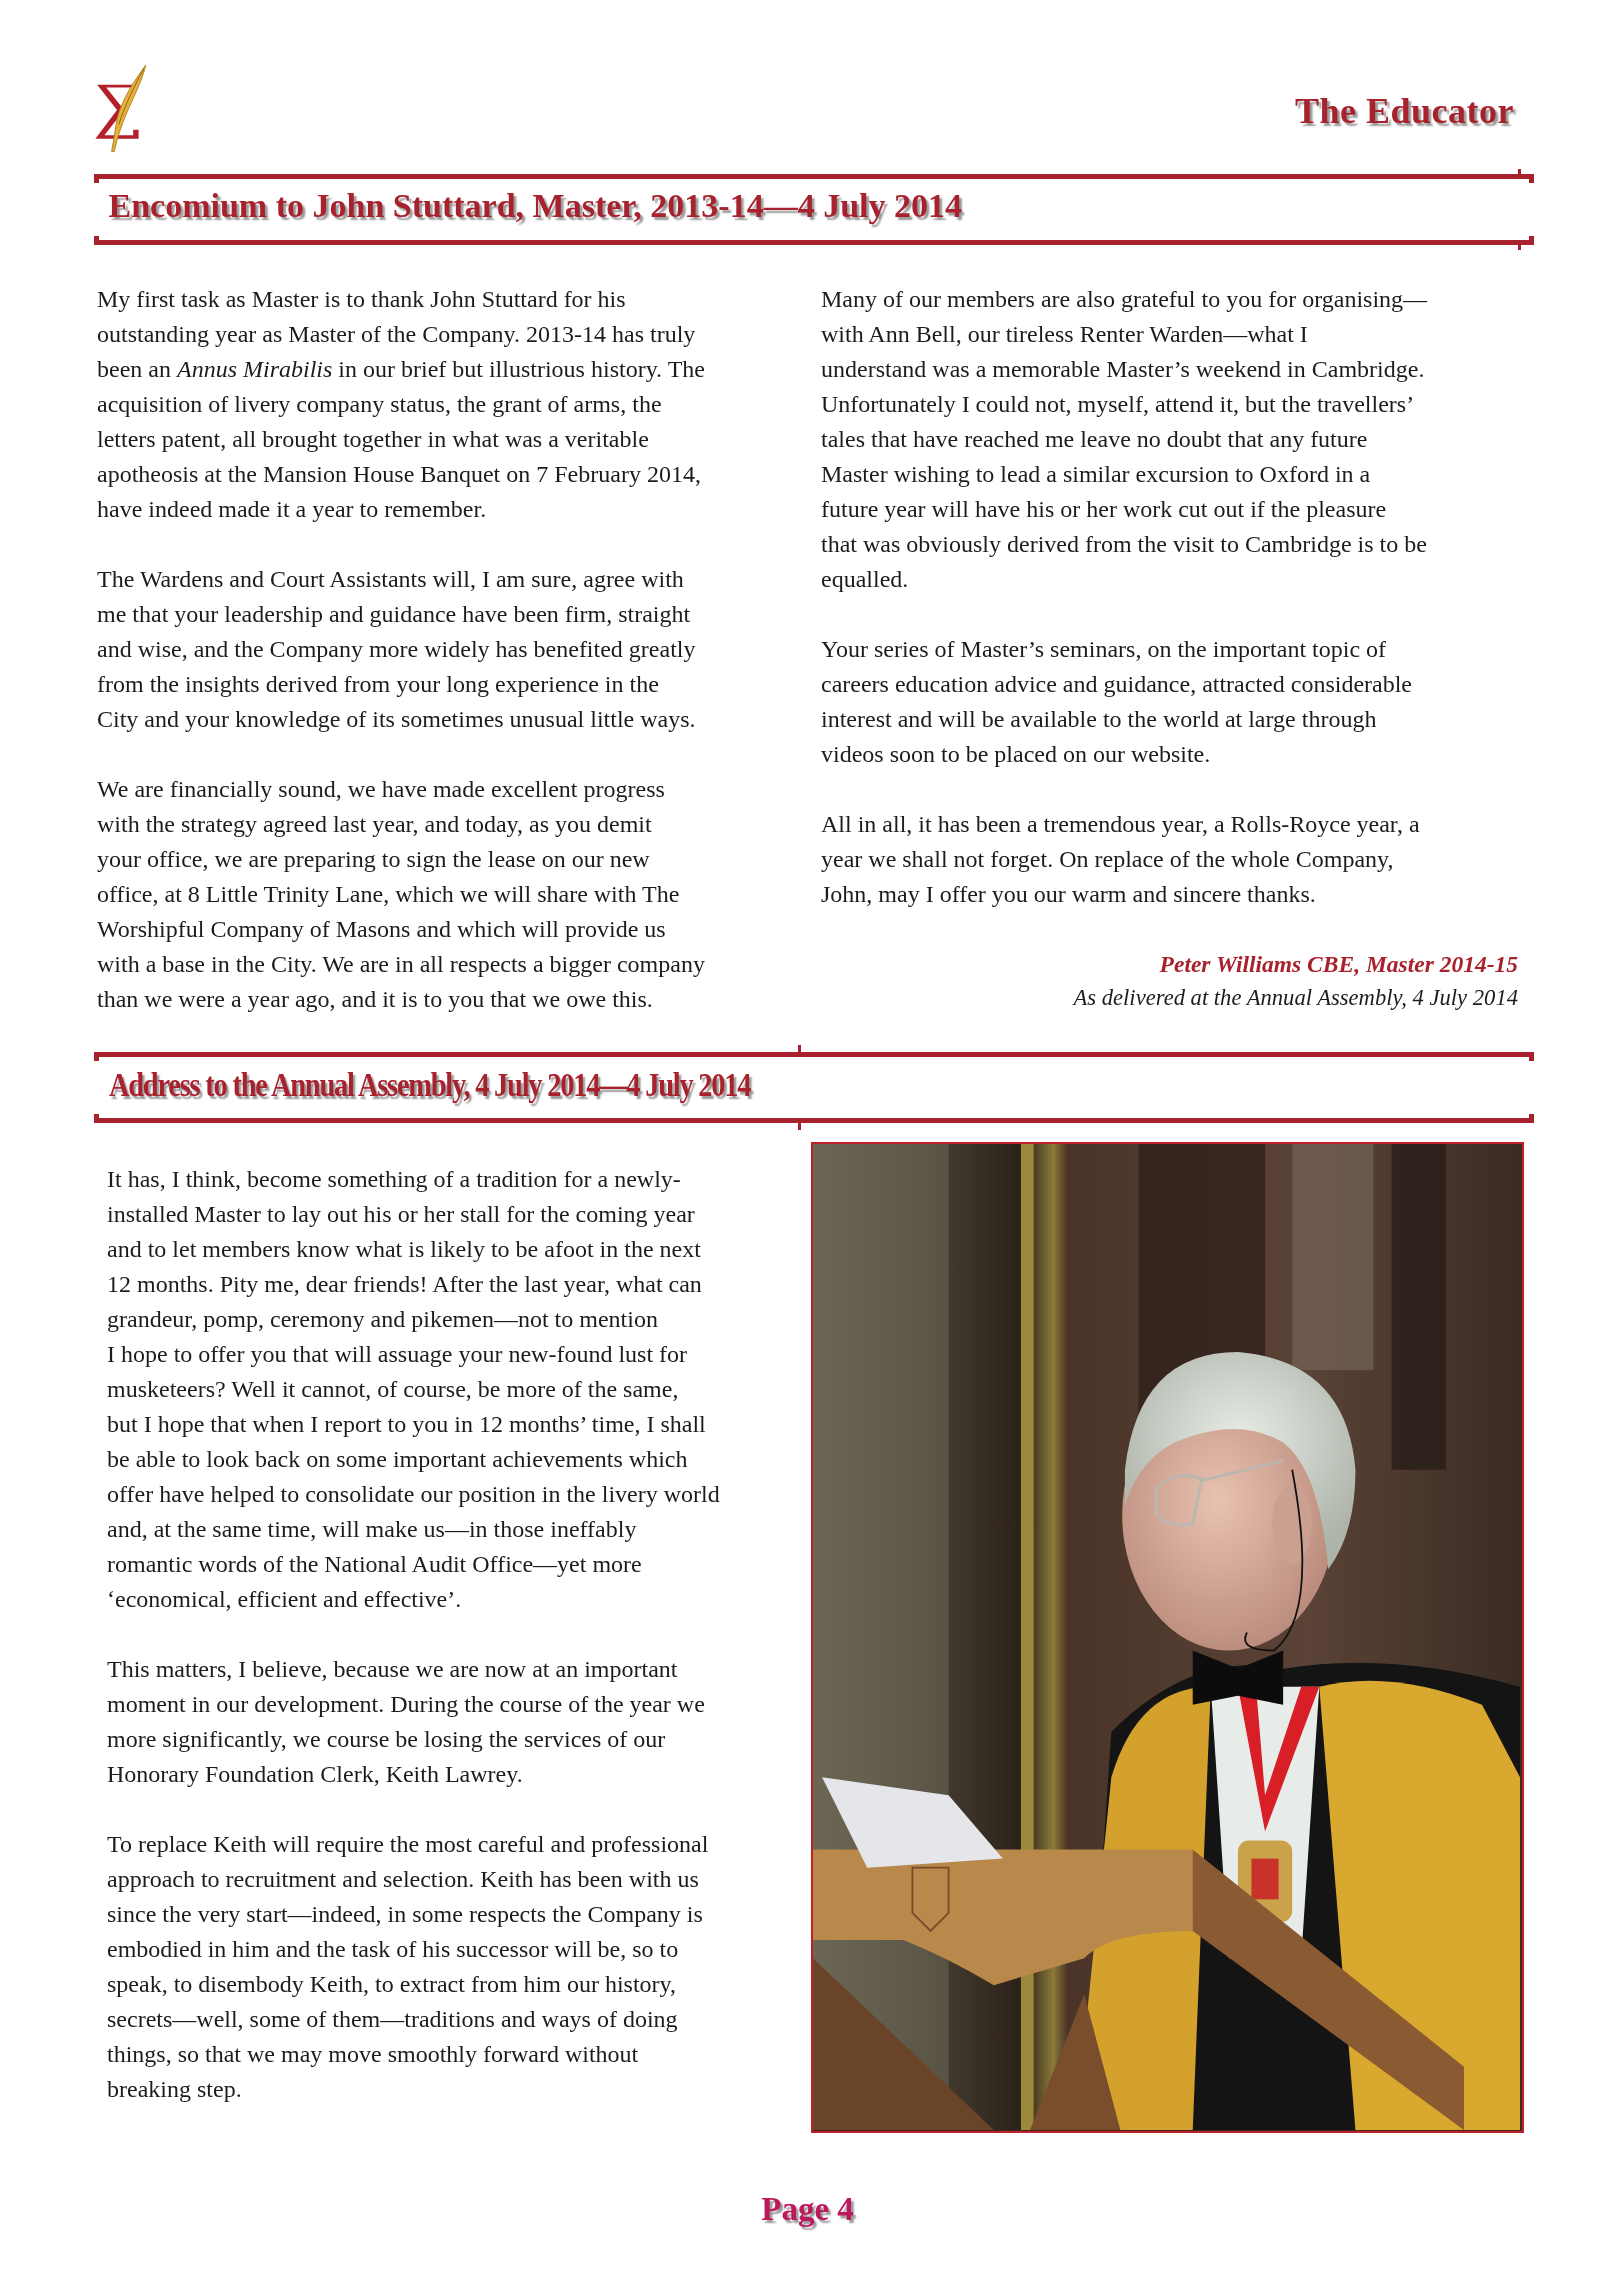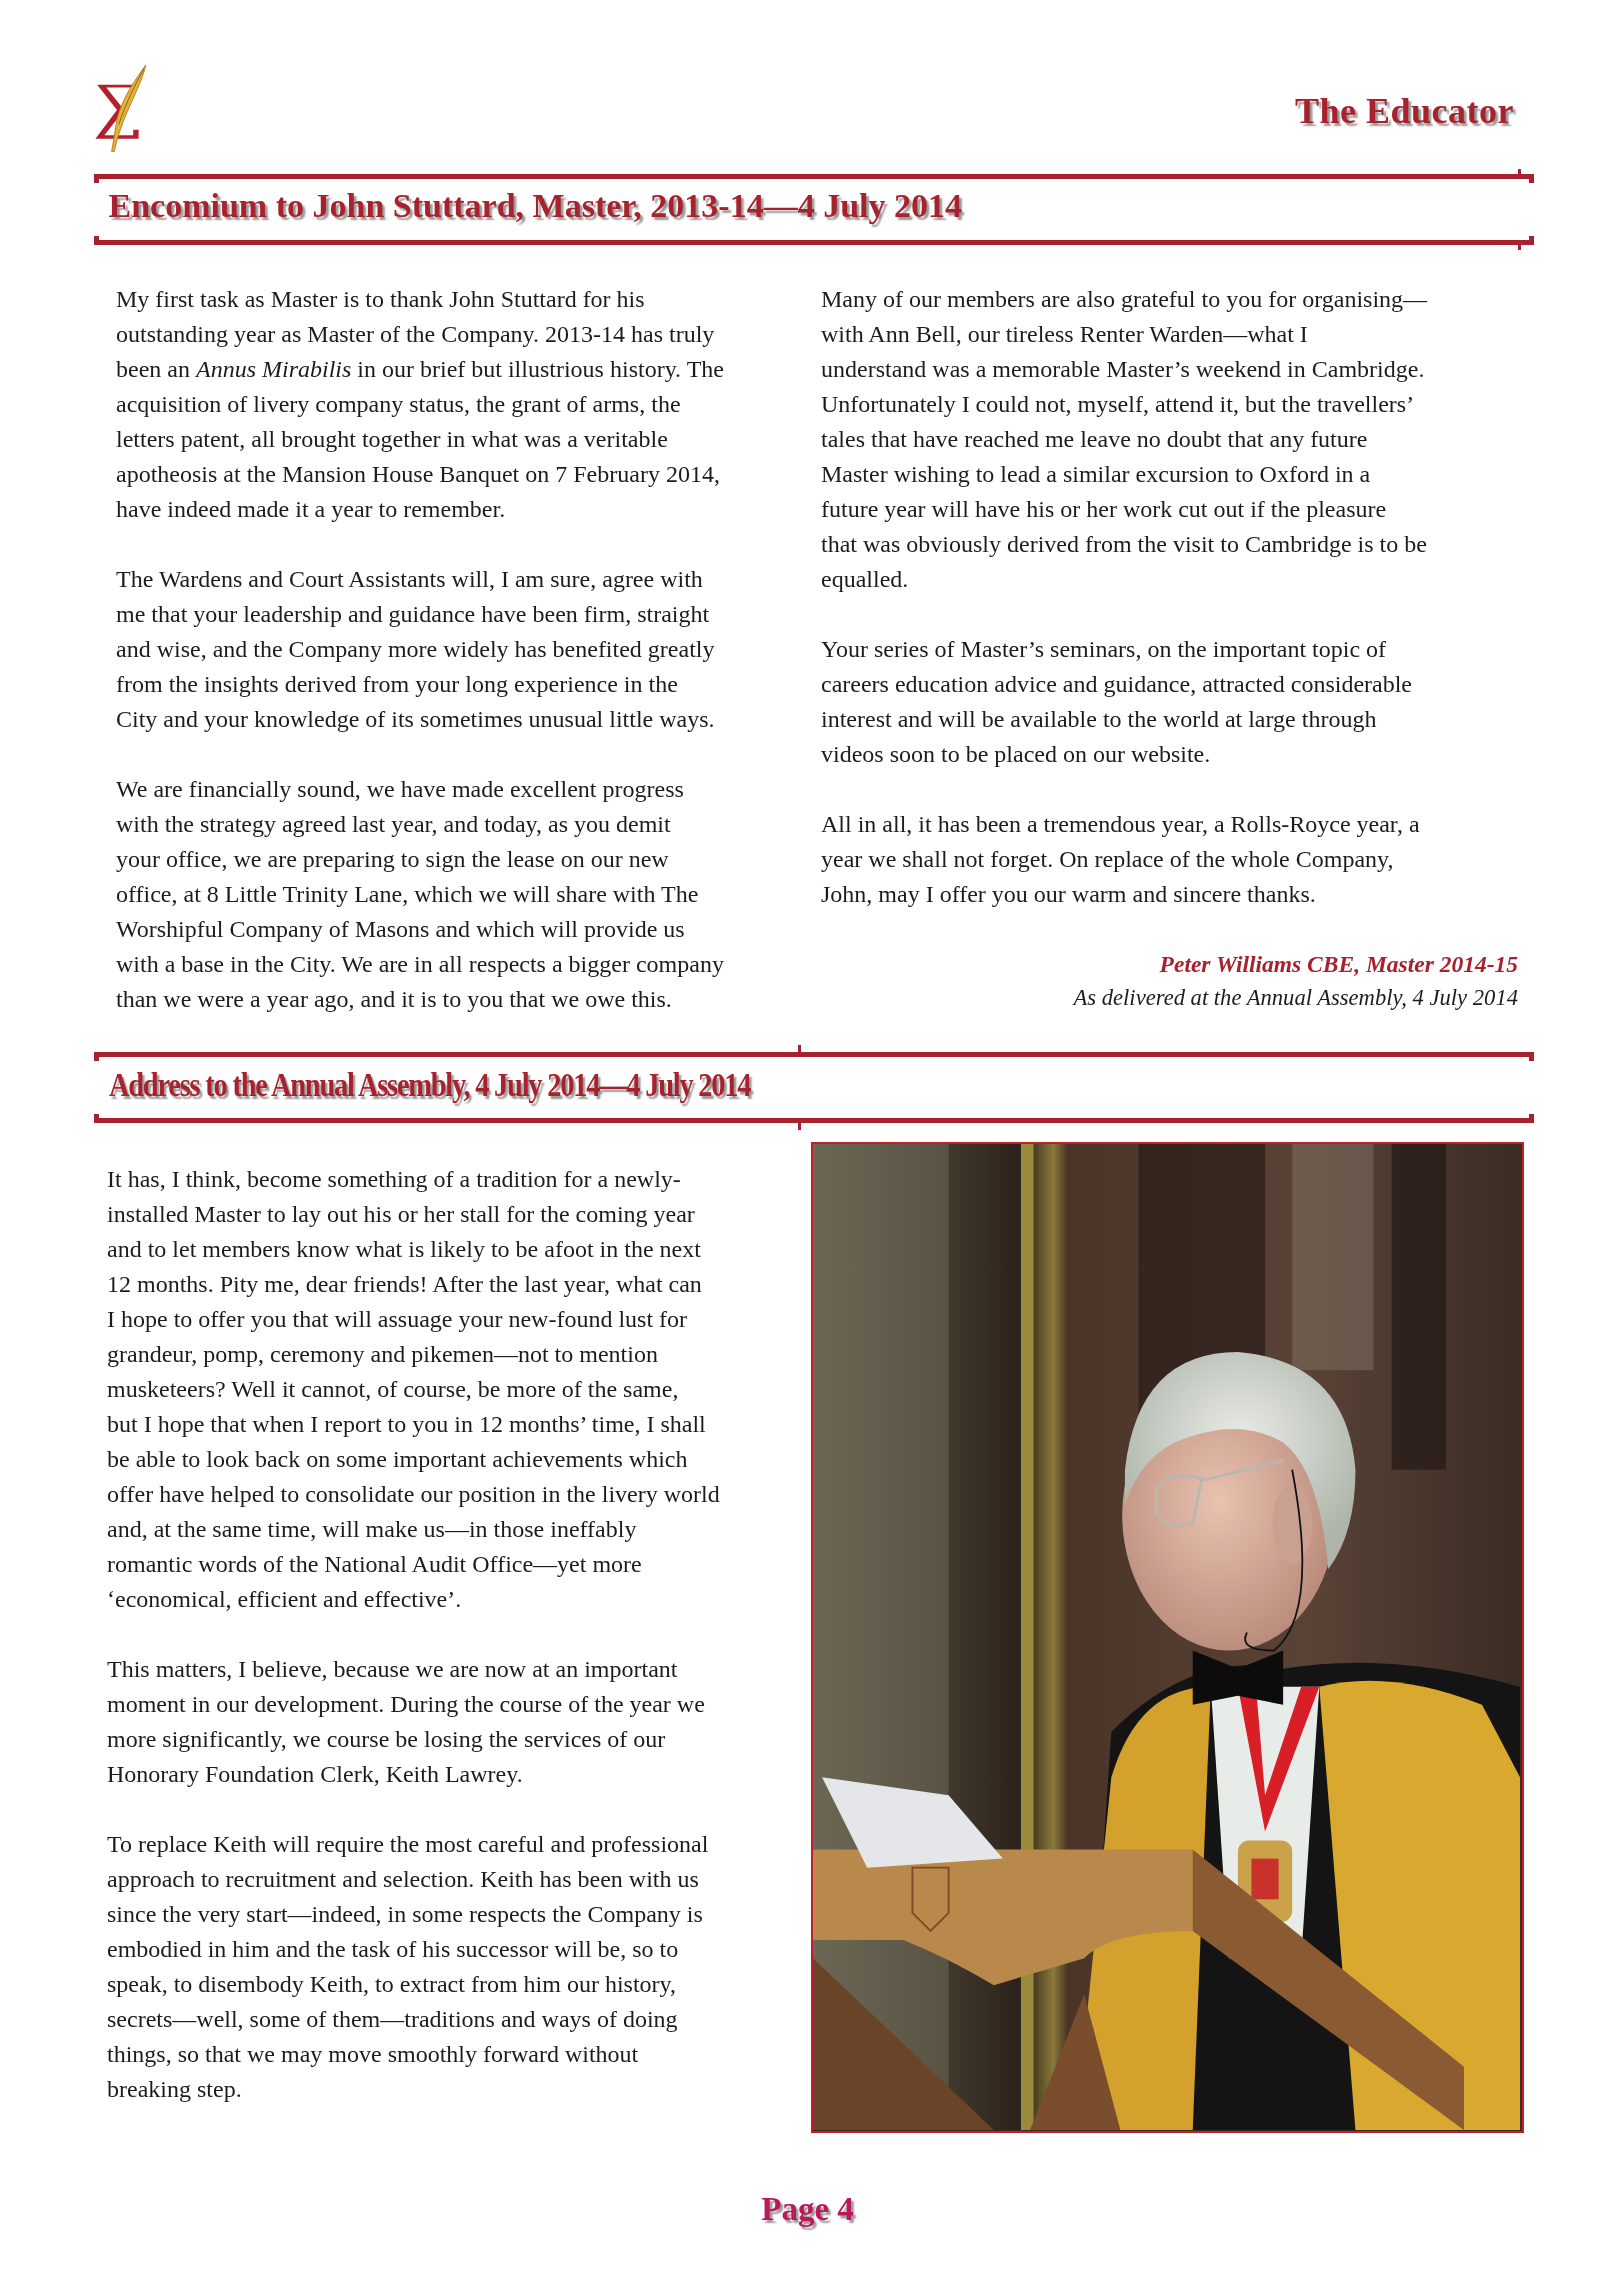--- a/index.html
+++ b/index.html
@@ -51,21 +51,21 @@
     <div class="rule bot"></div>
   <div class="tick lt"></div>
     <div class="tick rt"></div>
     <div class="tick lb"></div>
     <div class="tick rb"></div>
   <div class="cnub" style="left:1424px; top:-5.4px;"></div>
   <div class="cnub" style="left:1424px; bottom:-5.4px;"></div>
   <h2 style="top:12.7px;">Encomium to John Stuttard, Master, 2013-14—4 July 2014</h2>
 </div>
 
-<div class="col" style="left:116px; top:282px; width:688px;">
+<div class="col" style="left:97px; top:282px; width:688px;">
   <p>
     <span class="line">My first task as Master is to thank John Stuttard for his</span>
     <span class="line">outstanding year as Master of the Company. 2013-14 has truly</span>
     <span class="line"><span>been an </span><i>Annus Mirabilis</i><span> in our brief but illustrious history. The</span></span>
     <span class="line">acquisition of livery company status, the grant of arms, the</span>
     <span class="line">letters patent, all brought together in what was a veritable</span>
     <span class="line">apotheosis at the Mansion House Banquet on 7 February 2014,</span>
     <span class="line">have indeed made it a year to remember.</span>
   </p>
   <p>
@@ -126,22 +126,22 @@
   <div class="cnub" style="left:704px; bottom:-7.2px;"></div>
   <h2 class="narrow" style="top:14.5px;">Address to the Annual Assembly, 4 July 2014—4 July 2014</h2>
 </div>
 
 <div class="col" style="left:107px; top:1162px; width:697px;">
   <p>
     <span class="line">It has, I think, become something of a tradition for a newly-</span>
     <span class="line">installed Master to lay out his or her stall for the coming year</span>
     <span class="line">and to let members know what is likely to be afoot in the next</span>
     <span class="line">12 months. Pity me, dear friends! After the last year, what can</span>
+    <span class="line">grandeur, pomp, ceremony and pikemen—not to mention</span>
     <span class="line">I hope to offer you that will assuage your new-found lust for</span>
-    <span class="line">grandeur, pomp, ceremony and pikemen—not to mention</span>
     <span class="line">musketeers? Well it cannot, of course, be more of the same,</span>
     <span class="line">but I hope that when I report to you in 12 months’ time, I shall</span>
     <span class="line">be able to look back on some important achievements which</span>
     <span class="line">offer have helped to consolidate our position in the livery world</span>
     <span class="line">and, at the same time, will make us—in those ineffably</span>
     <span class="line">romantic words of the National Audit Office—yet more</span>
     <span class="line">‘economical, efficient and effective’.</span>
   </p>
   <p>
     <span class="line">This matters, I believe, because we are now at an important</span>

